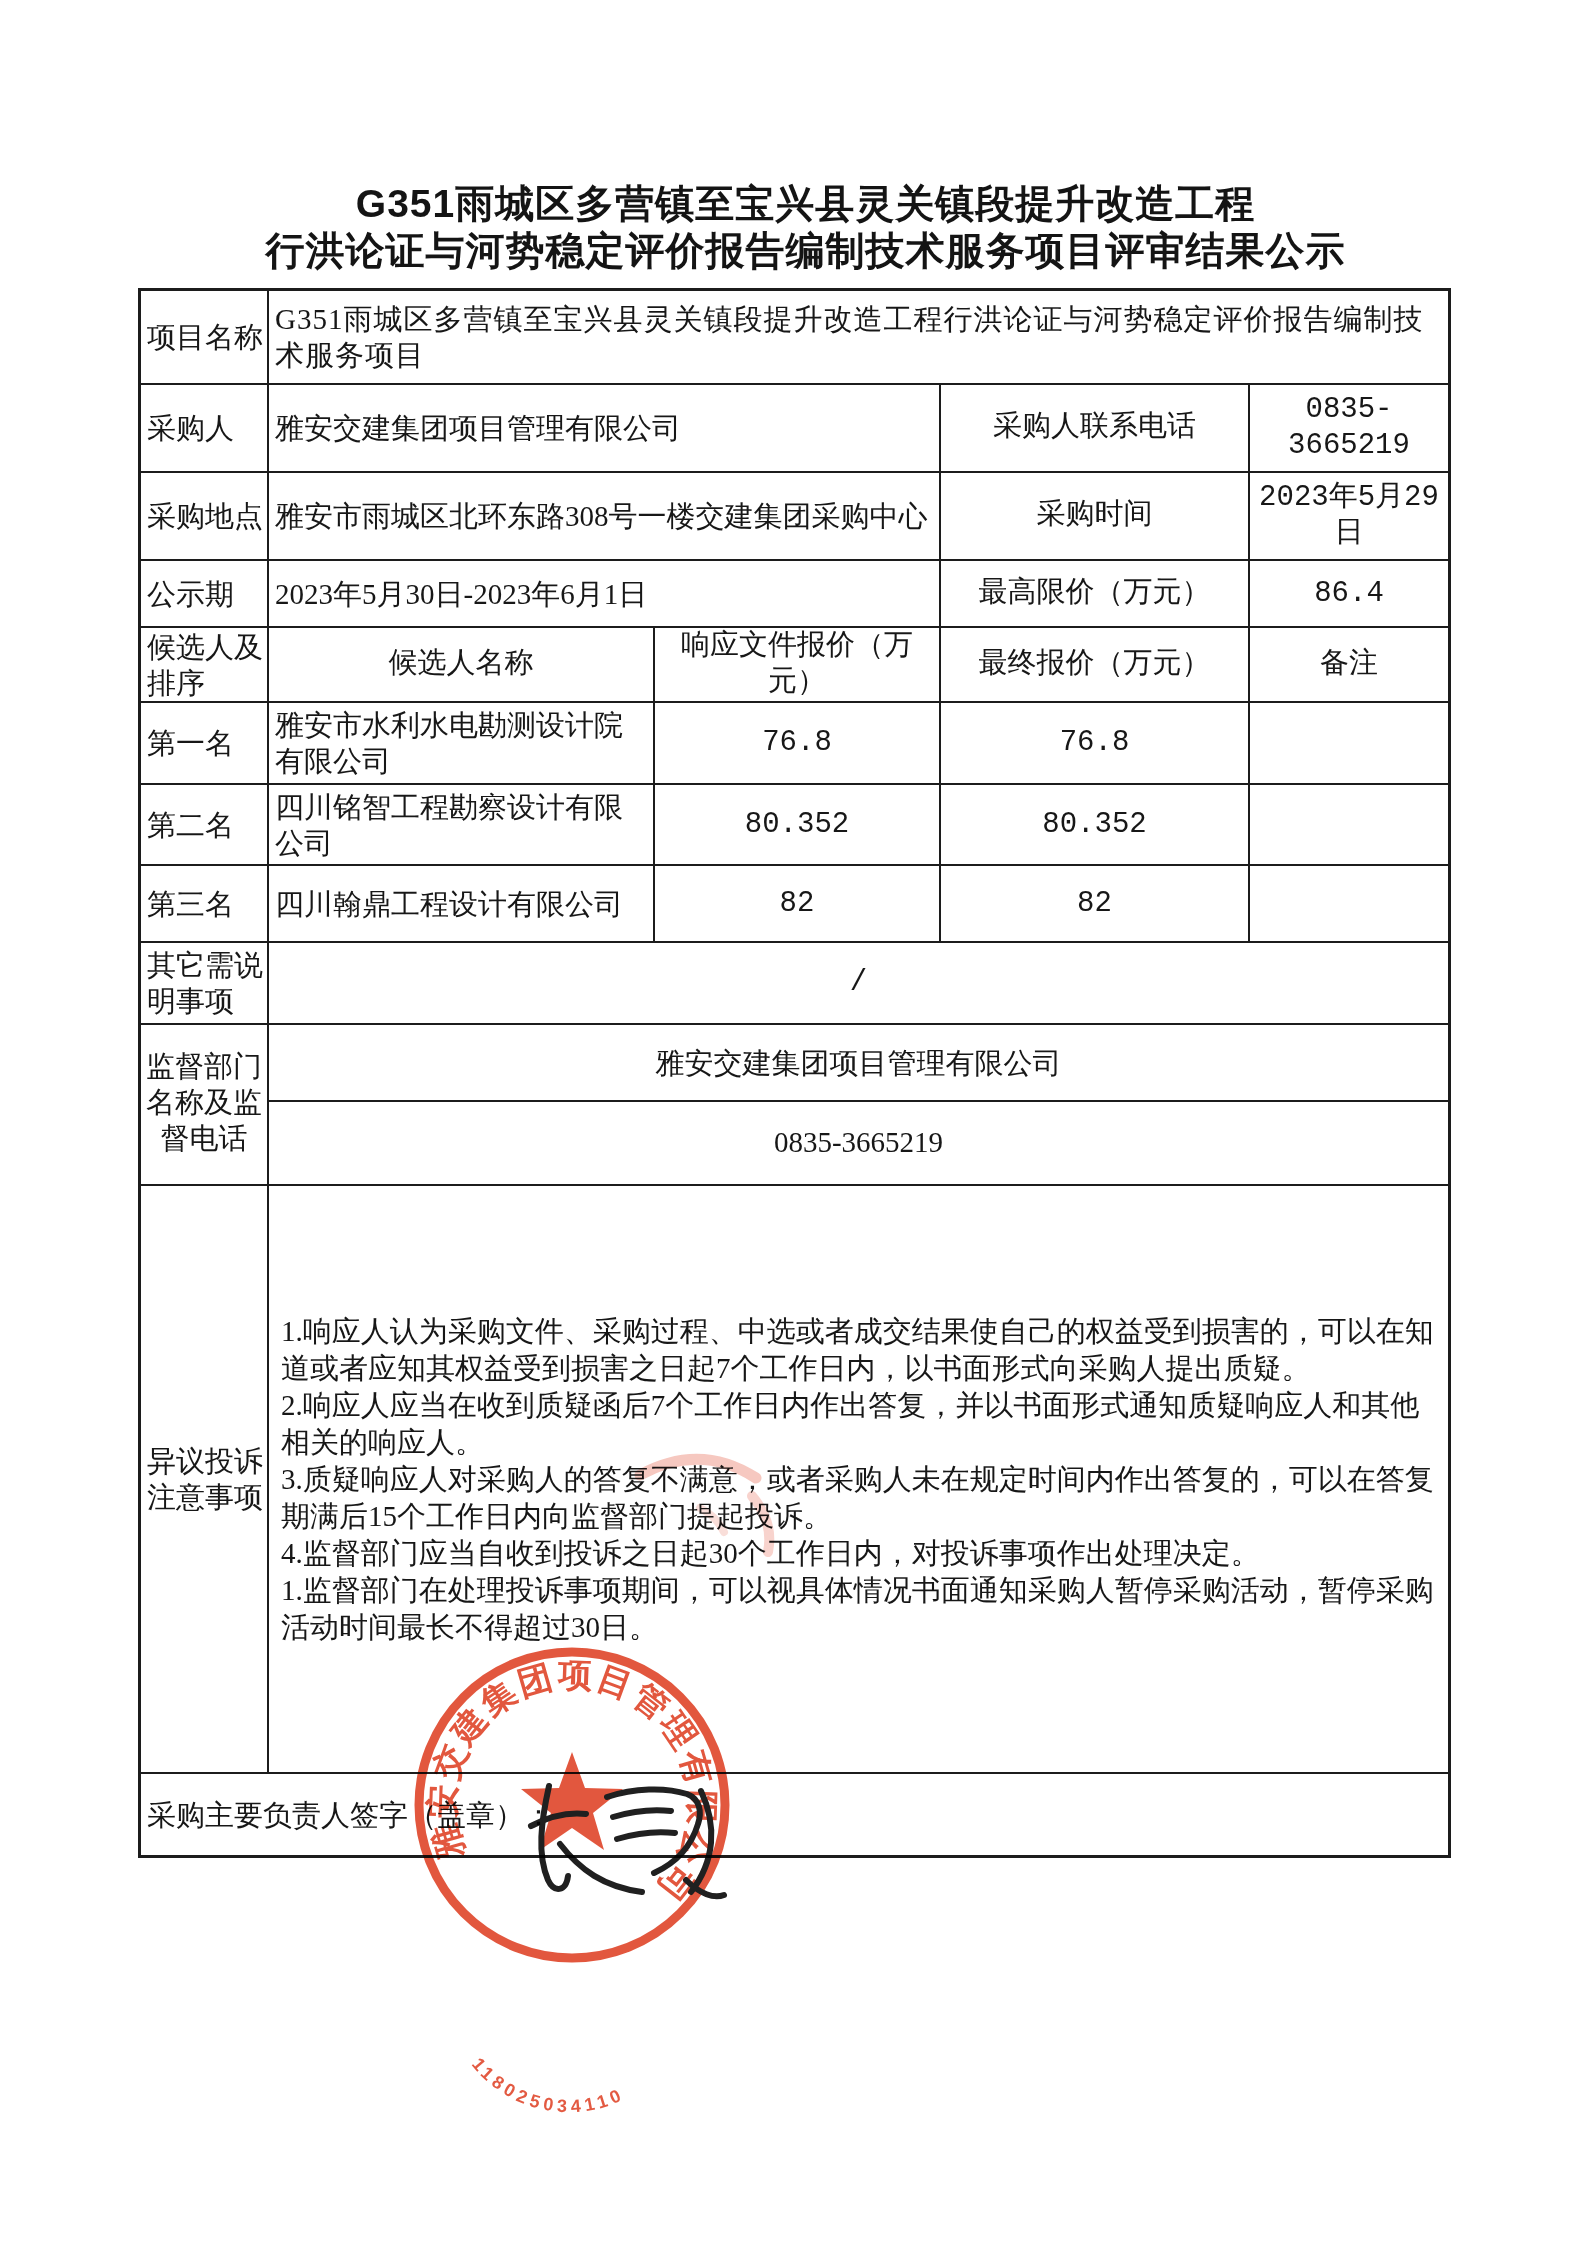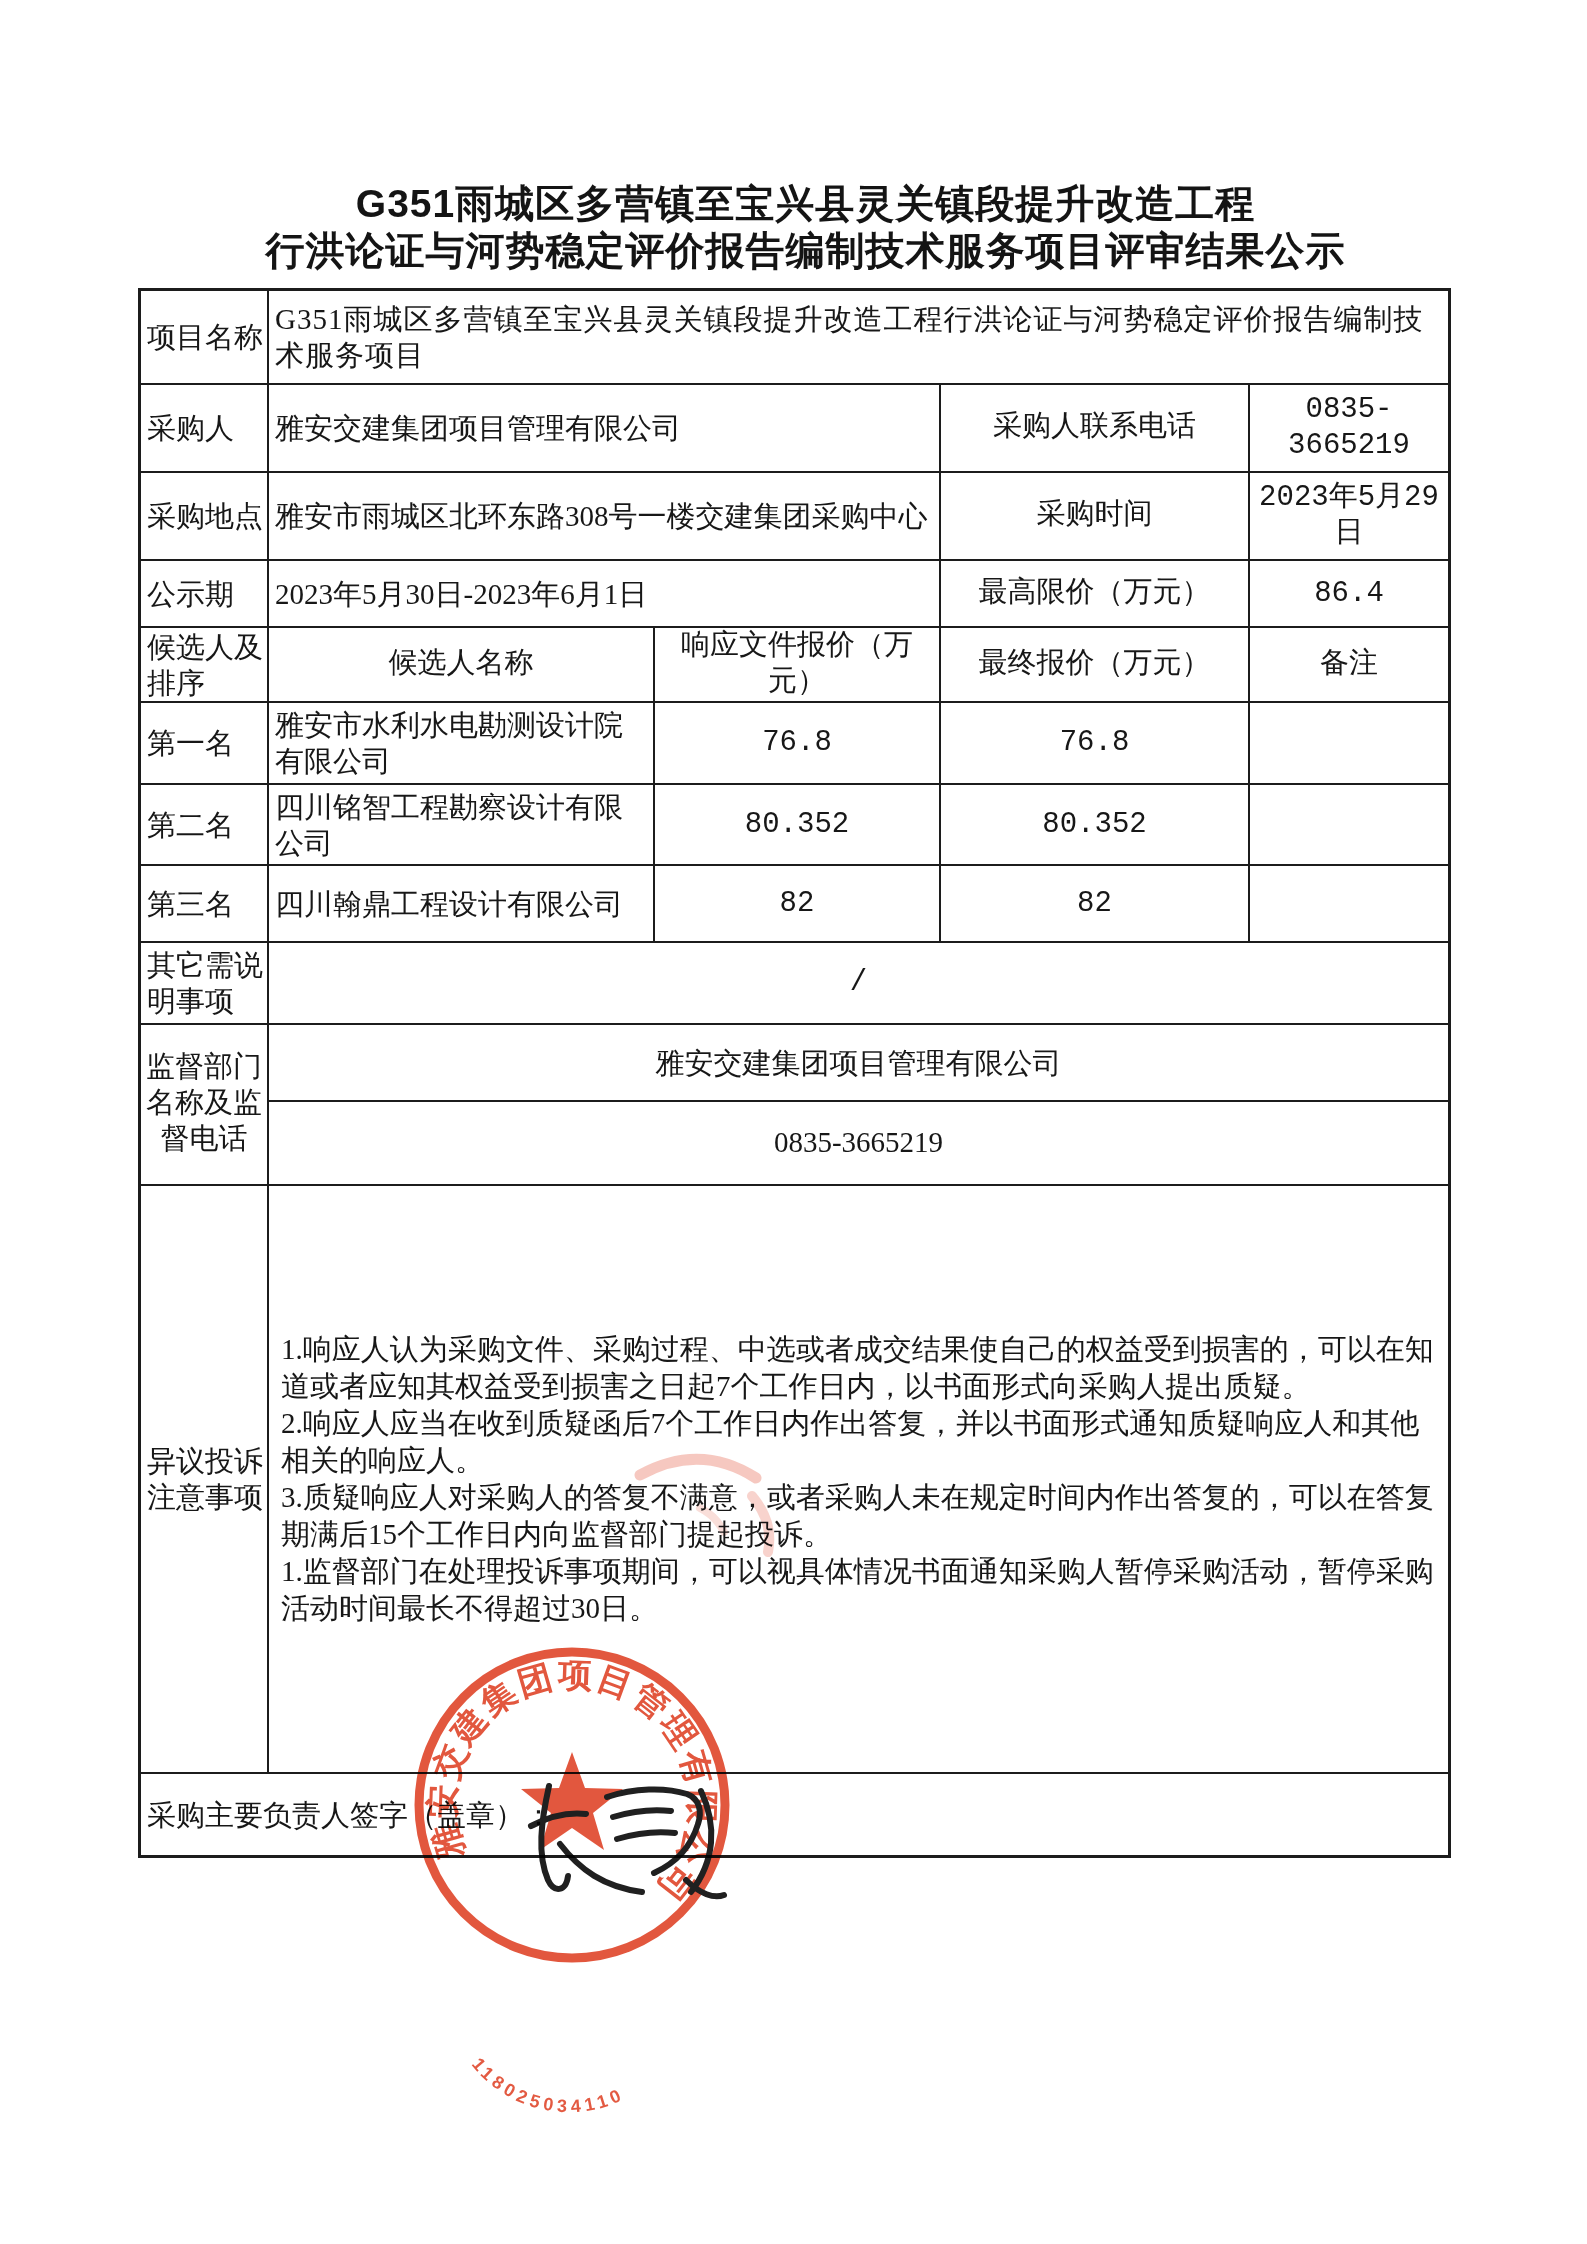--- a/index.html
+++ b/index.html
@@ -119,20 +119,21 @@
         <div class="sub2">0835-3665219</div>
       </div>
     </div>
 
     <div class="row" style="height:588px">
       <div class="c wA">异议投诉注意事项</div>
       <div class="c cl wSpan notice">
         <p>1.响应人认为采购文件、采购过程、中选或者成交结果使自己的权益受到损害的，可以在知道或者应知其权益受到损害之日起7个工作日内，以书面形式向采购人提出质疑。</p>
         <p>2.响应人应当在收到质疑函后7个工作日内作出答复，并以书面形式通知质疑响应人和其他相关的响应人。</p>
         <p>3.质疑响应人对采购人的答复不满意，或者采购人未在规定时间内作出答复的，可以在答复期满后15个工作日内向监督部门提起投诉。</p>
+        <p>4.监督部门应当自收到投诉之日起30个工作日内，对投诉事项作出处理决定。</p>
         <p>1.监督部门在处理投诉事项期间，可以视具体情况书面通知采购人暂停采购活动，暂停采购活动时间最长不得超过30日。</p>
       </div>
     </div>
 
     <div class="row last" style="height:81px">
       <div class="c cl wSpan">采购主要负责人签字（盖章）：</div>
     </div>
 
   </div>
 

